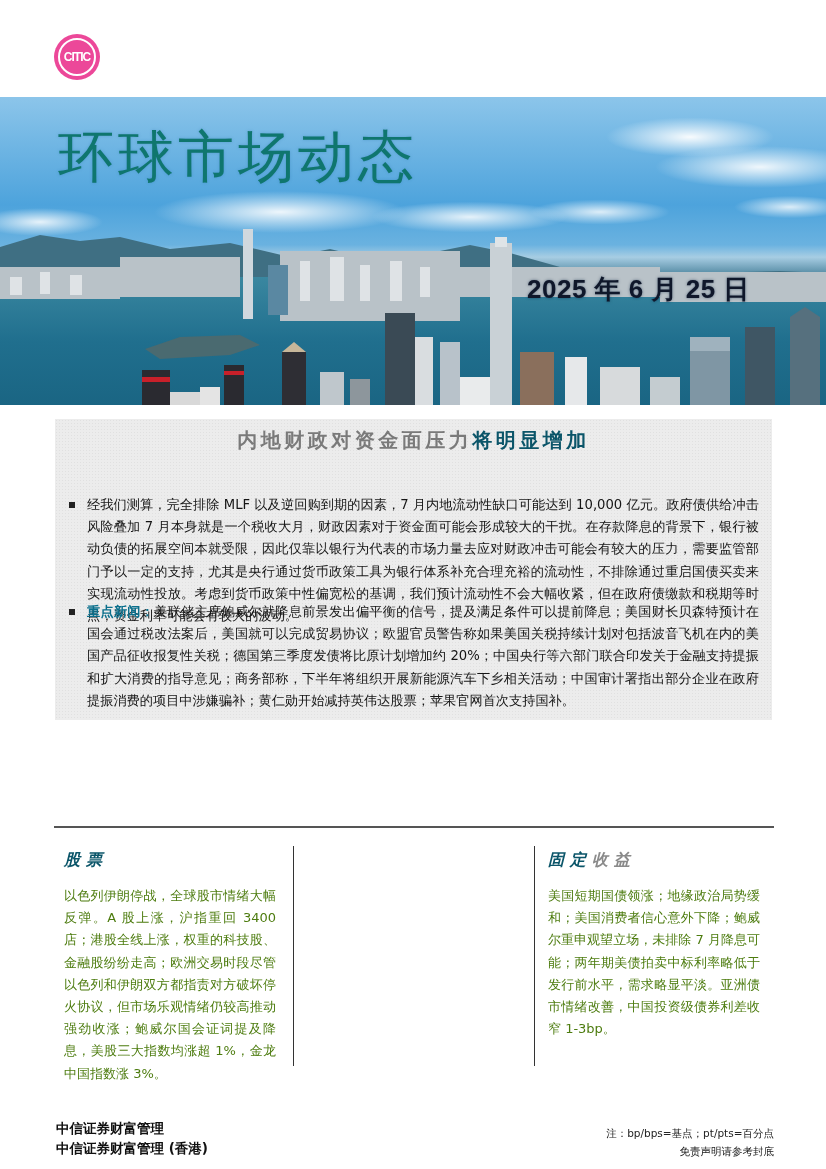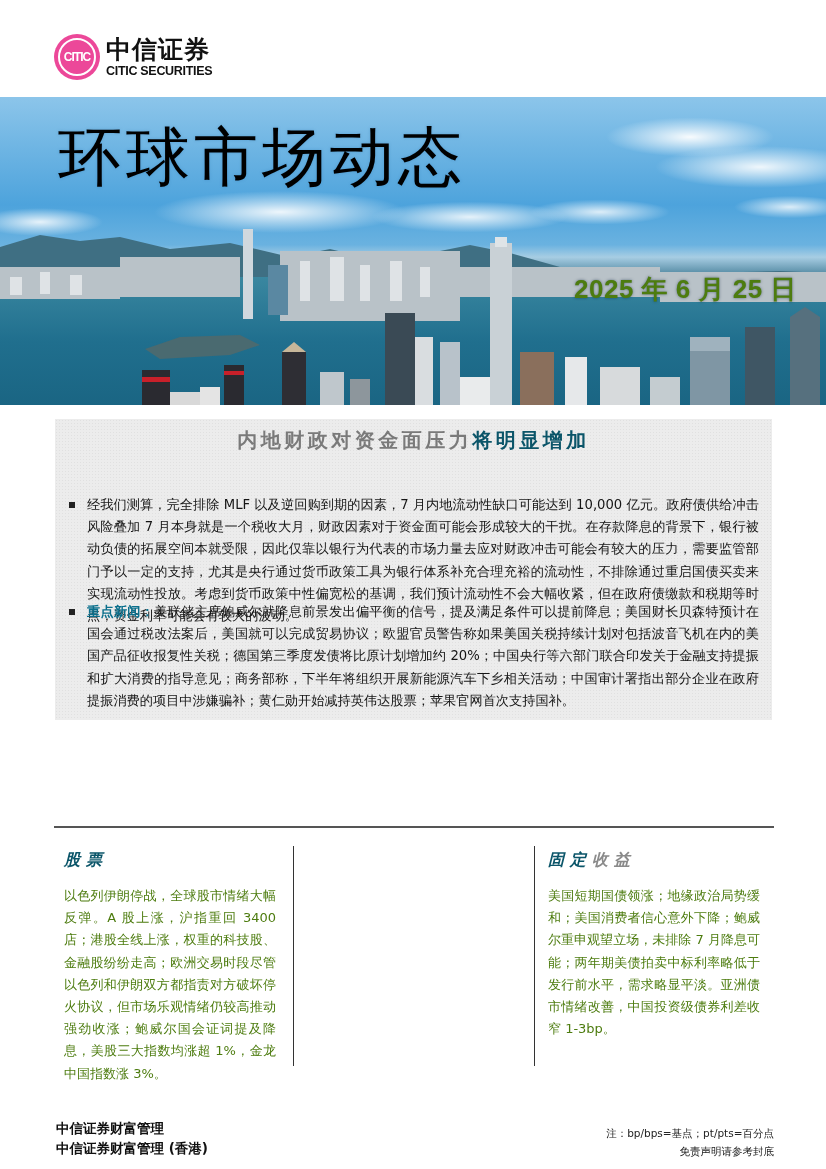--- a/index.html
+++ b/index.html
@@ -25,22 +25,22 @@
       radial-gradient(ellipse 140px 22px at 470px 120px, rgba(255,255,255,0.85), rgba(255,255,255,0) 70%),
       radial-gradient(ellipse 90px 20px at 40px 125px, rgba(255,255,255,0.85), rgba(255,255,255,0) 70%),
       radial-gradient(ellipse 100px 18px at 600px 115px, rgba(255,255,255,0.8), rgba(255,255,255,0) 70%),
       radial-gradient(ellipse 80px 16px at 790px 110px, rgba(255,255,255,0.8), rgba(255,255,255,0) 70%),
       linear-gradient(180deg, #8cc5ea 0%, #4da3dc 35%, #6ab2e0 48%, #a7cde3 52%, #2f6c86 60%, #2a7390 100%);
   }
   .mountains { position: absolute; left: 0; top: 130px; width: 826px; height: 70px; }
   .water { position: absolute; left: 0; top: 180px; width: 826px; height: 128px;
     background: linear-gradient(180deg, #3a87a0 0%, #206f8e 50%, #1a6583 100%); }
   .city { position: absolute; left: 0; top: 120px; width: 826px; height: 188px; }
-  .banner-title { position: absolute; left: 58px; top: 14px; font-size: 64px; color: #000000; letter-spacing: 4px; font-family: "DejaVu Sans", sans-serif; text-shadow: 0 0 3px rgba(40,110,170,0.35); line-height: 92px; }
-  .banner-date { position: absolute; left: 574px; top: 175px; font-family: "Liberation Sans", sans-serif; font-size: 26px; font-weight: bold; color: #4d7c0f; letter-spacing: 0.5px; text-shadow: 0 0 3px rgba(0,30,60,0.5); }
+  .banner-title { position: absolute; left: 58px; top: 14px; font-size: 56px; color: #0f766e; letter-spacing: 4px; font-family: "DejaVu Sans", sans-serif; text-shadow: 0 0 3px rgba(40,110,170,0.35); line-height: 92px; }
+  .banner-date { position: absolute; left: 527px; top: 175px; font-family: "Liberation Sans", sans-serif; font-size: 26px; font-weight: bold; color: #0f172a; letter-spacing: 0.5px; text-shadow: 0 0 3px rgba(0,30,60,0.5); }
 
   
   .summary { position: absolute; left: 55px; top: 419px; width: 717px; height: 301px;
     background-color: #ececec;
     background-image: radial-gradient(rgba(0,0,0,0.05) 0.6px, transparent 0.8px);
     background-size: 3px 3px; }
   .summary-title { position: absolute; left: 0; top: 8px; width: 100%; text-align: center; font-size: 20px; font-weight: bold; letter-spacing: 3.5px; }
   .summary-title .gray { color: #7a7a7a; text-align: center; }
   .summary-title .teal { color: #0b5569; }
   .bullet { position: absolute; left: 14px; width: 690px; display: flex; font-size: 13.2px; line-height: 22.2px; color: #151515; }
@@ -69,24 +69,20 @@
   .footer-right { position: absolute; right: 52px; top: 1124px; text-align: right; font-size: 10.5px; line-height: 18px; color: #222; }
 </style>
 </head>
 <body>
 
 <div class="logo">
   <div class="logo-mark">
     <div class="inner">
         <span>CITIC</span>
       </div>
-  </div>
-  <div class="logo-text">
-    <span class="logo-cn">中信证券</span>
-    <span class="logo-en">CITIC SECURITIES</span>
   </div>
 </div>
 
 <div class="banner">
   <div class="sky"></div>
   <svg class="mountains" viewBox="0 0 826 70" preserveAspectRatio="none">
     <path d="M0,20 L40,8 L80,14 L120,10 L170,22 L230,16 L290,30 L330,22 L380,34 L430,26 L470,18 L510,26 L560,40 L620,44 L700,46 L780,44 L826,46 L826,70 L0,70 Z" fill="#3f6f83"></path>
   </svg>
   <div class="water"></div>
   <svg class="city" viewBox="0 0 826 188" preserveAspectRatio="none">

